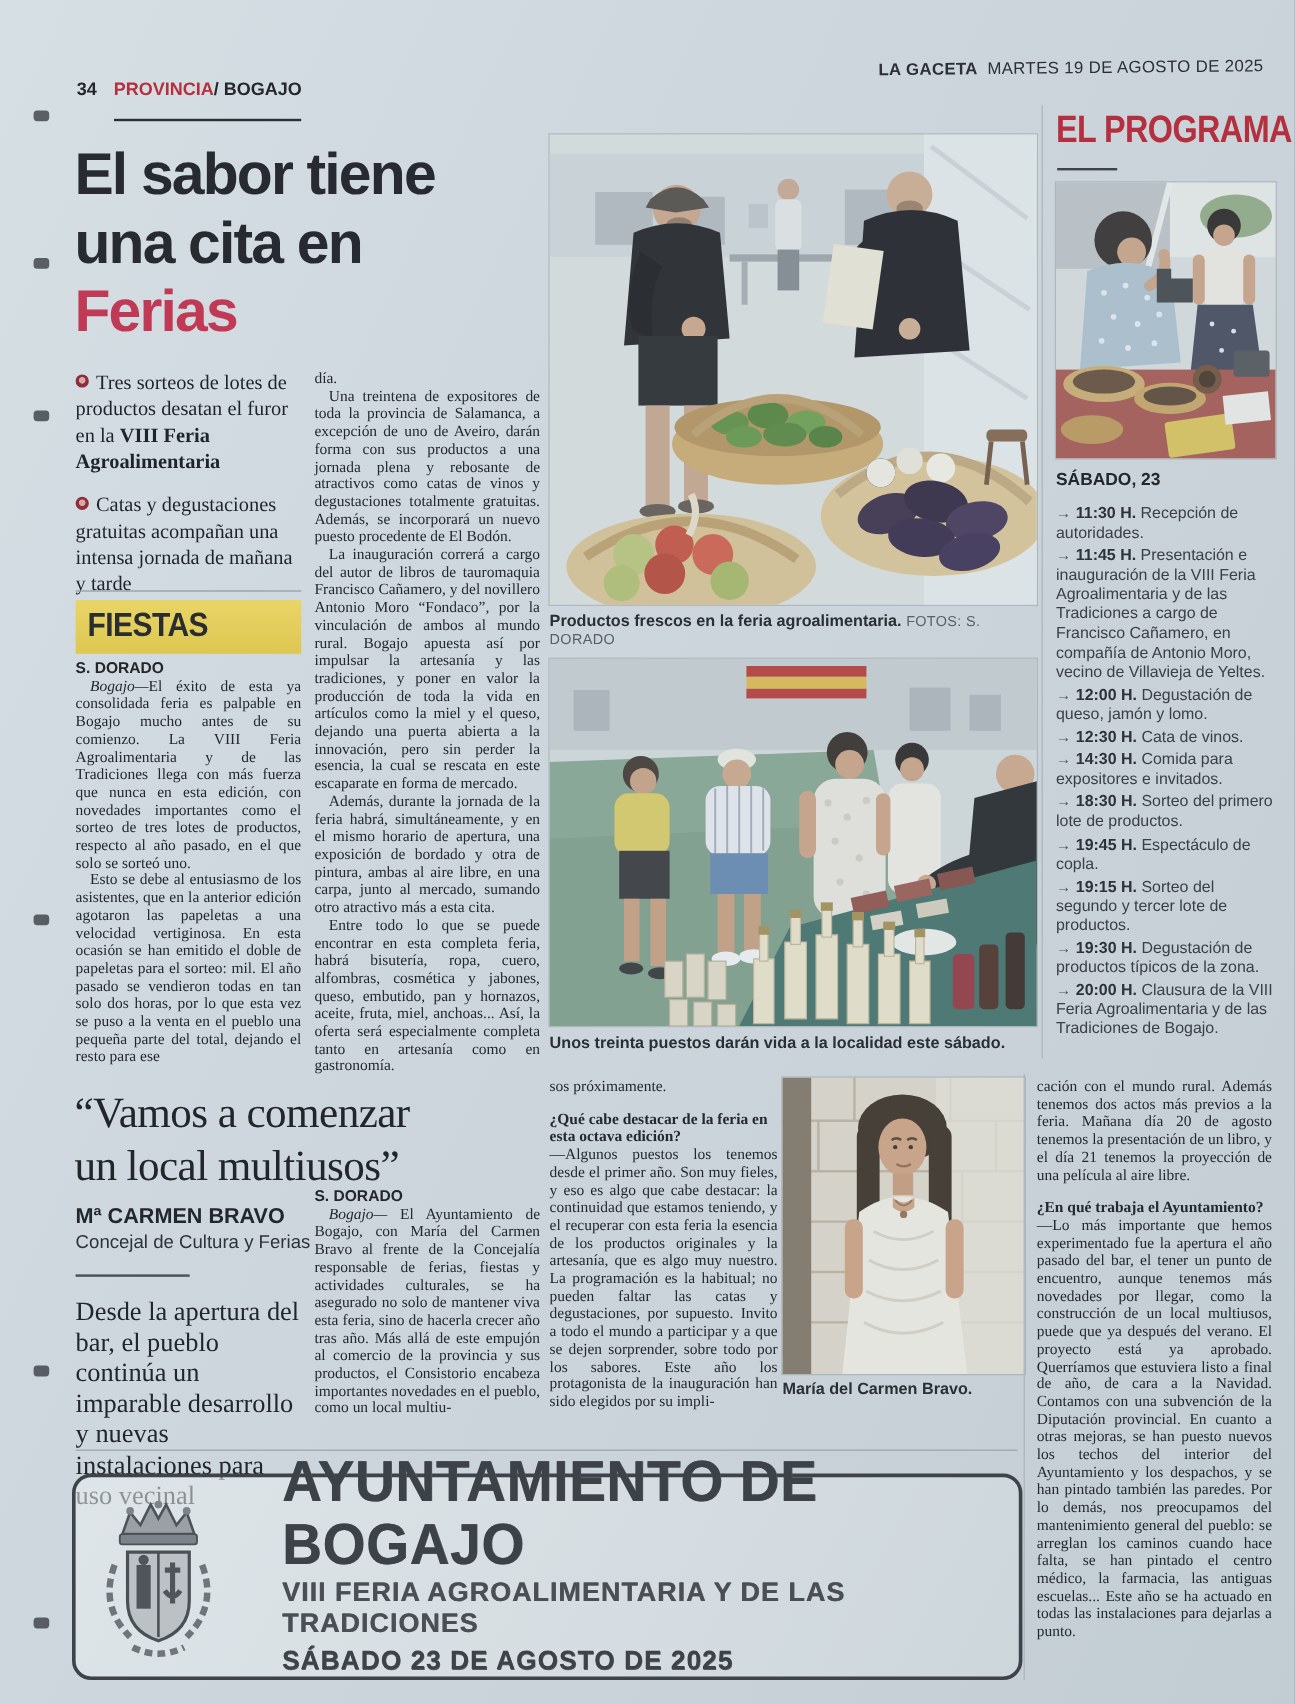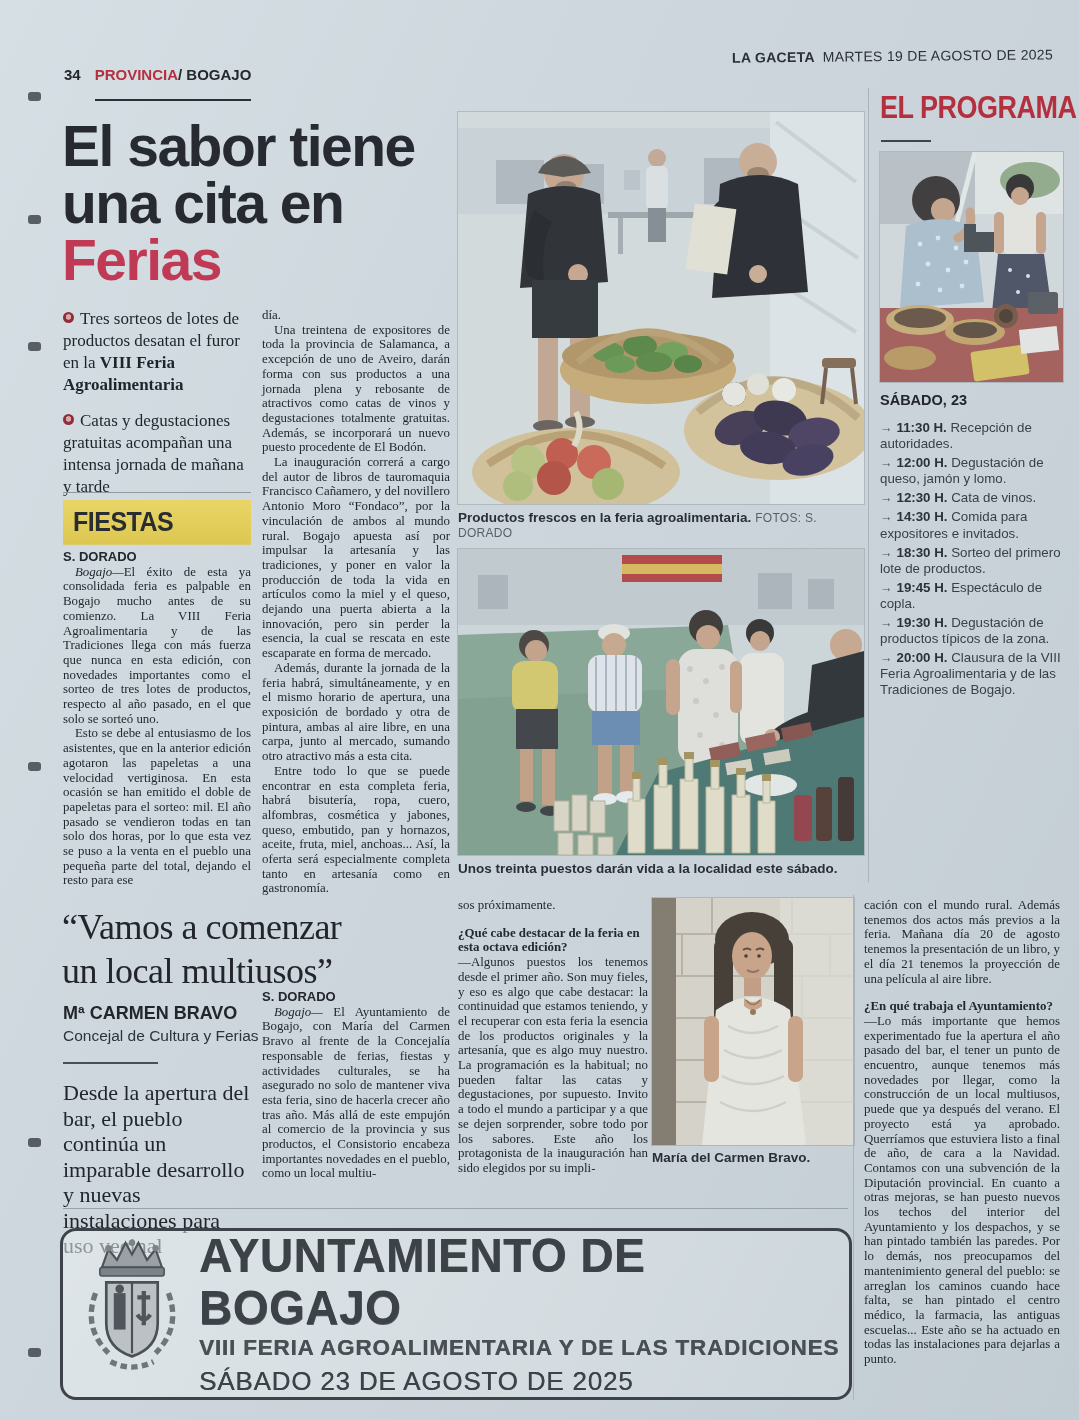--- a/index.html
+++ b/index.html
@@ -12,21 +12,21 @@
 
   
   .mast-right { top:48px; right:26px; font-family:"Liberation Sans",sans-serif; font-size:14px; color:#2c3036; letter-spacing:.3px; transform:rotate(-.6deg); }
   .mast-right b { margin-right:8px;margin-top:20px; }
   .mast-left { top:66px; left:64px; font-family:"Liberation Sans",sans-serif; font-size:15px; font-weight:bold; }
   .sec-wrap { display:inline-block; border-bottom:2.5px solid #2c3036; padding-bottom:16px; margin-left:14px; }
   .sec-red { color:#b5303f; }
   .sec-black { color:#24282d; }
 
   
-  .headline { top:118px; left:62px; width:390px; font-family:"Liberation Sans",sans-serif; font-weight:bold; font-size:57px; line-height:57px; letter-spacing:-1.5px; color:#272b31; }
+  .headline { top:118px; left:62px; width:390px; font-family:"Liberation Sans",sans-serif; font-weight:bold; font-size:49px; line-height:57px; letter-spacing:-1.5px; color:#272b31; }
   .headline .hl-red { color:#c03a55; }
   .deck { top:308px; left:63px; width:192px; font-size:17px; line-height:22px; color:#1f242c; }
   .deck p { margin:0 0 14px 0; }
   .deck .dot { display:inline-block; width:11px; height:11px; border-radius:50%; margin-right:6px;
     background:radial-gradient(circle at 50% 45%, #d8a9a2 0 2.5px, #8e2d3c 3px); vertical-align:1px; }
   .deck b { font-weight:bold; }
   .deck-rule { top:492px; left:63px; width:188px; height:1px; background:#8f99a0; }
   .kicker { top:500px; left:63px; width:168px; background:linear-gradient(180deg,#e9d567,#ddc751); color:#2a2d30;
     font-family:"Liberation Sans",sans-serif; font-weight:900; font-size:25px; padding:5px 10px 6px 10px;
     letter-spacing:-.5px; transform:scaleY(1.12); transform-origin:top left; }
@@ -74,27 +74,27 @@
   .ivcol4 { top:898px; left:864px; width:196px; }
   .qline { font-weight:bold; margin-top:13px !important; text-indent:0 !important; text-align:left; }
   .gapless { margin-top:0; }
   .photo4 { top:898px; left:652px; width:202px; height:247px; }
   .cap4 { top:1150px; left:652px; width:202px; }
   .vrule2 { top:895px; left:853px; width:1px; height:505px; background:#aab4ba; }
   .hrule-iv { top:1208px; left:63px; width:785px; height:1px; background:#99a3aa; }
 
   
   .ad { top:1228px; left:60px; width:786px; height:166px; border:3.5px solid #3e434a; border-radius:16px;
-    background:linear-gradient(120deg,rgba(236,240,242,.55),rgba(220,227,231,.35)); display:flex; align-items:flex-start; }
+    background:linear-gradient(120deg,rgba(236,240,242,.55),rgba(220,227,231,.35)); display:flex; align-items:flex-end;gap:36px; }
   .ad-crest { width:110px; margin-left:14px; flex:0 0 auto; }
   .ad-text { margin-left:12px; color:#3d4248; }
   .ad-l1 { font-family:"Liberation Sans",sans-serif; font-weight:900; font-size:46px; letter-spacing:.5px; line-height:50px;
     transform:scaleY(1.05); transform-origin:left; text-shadow:.5px .5px 0 #565b61; }
   .ad-l2 { font-family:"Liberation Sans",sans-serif; font-weight:900; font-size:22.5px; letter-spacing:.8px; margin-top:4px; color:#4a4f55; text-shadow:.4px .4px 0 #5d6268; }
-  .ad-l3 { font-family:"Liberation Sans",sans-serif; font-weight:400; font-size:26px; letter-spacing:.8px; margin-top:5px; color:#3d4248; text-shadow:.4px .4px 0 #565b61; }
+  .ad-l3 { font-family:"Liberation Sans",sans-serif; font-weight:700; font-size:22px; letter-spacing:.8px; margin-top:5px; color:#3d4248; text-shadow:.4px .4px 0 #565b61; }
 
   
   .mark { left:28px; width:13px; height:9px; border-radius:3px; background:#3a3f44; opacity:.8; }
 </style>
 </head>
 <body>
 
 <div id="page">
 
   <div class="abs mark" style="top:92px"></div>
@@ -410,31 +410,33 @@
         <ellipse cx="30" cy="206" rx="26" ry="12" fill="#b89252"></ellipse>
       </g>
       <rect width="183" height="230" fill="#b9cedd" opacity="0.15"></rect>
     </svg>
   </div>
   <div class="abs prog-day">SÁBADO, 23</div>
   <div class="abs sched">
 
       <div class="si"><span class="arrow"></span><b>11:30 H.</b> <span>Recepción de autoridades.</span></div>
 
+      <div class="si"><span class="arrow"></span><b>11:45 H.</b> <span>Presentación e inauguración de la VIII Feria Agroalimentaria y de las Tradiciones a cargo de Francisco Cañamero, en compañía de Antonio Moro, vecino de Villavieja de Yeltes.</span></div>
 
       <div class="si"><span class="arrow"></span><b>12:00 H.</b> <span>Degustación de queso, jamón y lomo.</span></div>
 
       <div class="si"><span class="arrow"></span><b>12:30 H.</b> <span>Cata de vinos.</span></div>
 
       <div class="si"><span class="arrow"></span><b>14:30 H.</b> <span>Comida para expositores e invitados.</span></div>
 
       <div class="si"><span class="arrow"></span><b>18:30 H.</b> <span>Sorteo del primero lote de productos.</span></div>
 
       <div class="si"><span class="arrow"></span><b>19:45 H.</b> <span>Espectáculo de copla.</span></div>
 
+      <div class="si"><span class="arrow"></span><b>19:15 H.</b> <span>Sorteo del segundo y tercer lote de productos.</span></div>
 
       <div class="si"><span class="arrow"></span><b>19:30 H.</b> <span>Degustación de productos típicos de la zona.</span></div>
 
       <div class="si"><span class="arrow"></span><b>20:00 H.</b> <span>Clausura de la VIII Feria Agroalimentaria y de las Tradiciones de Bogajo.</span></div>
     </div>
 
   <div class="abs quote">
     <div>“Vamos a comenzar</div>
     <div>un local multiusos”</div>
   </div>

